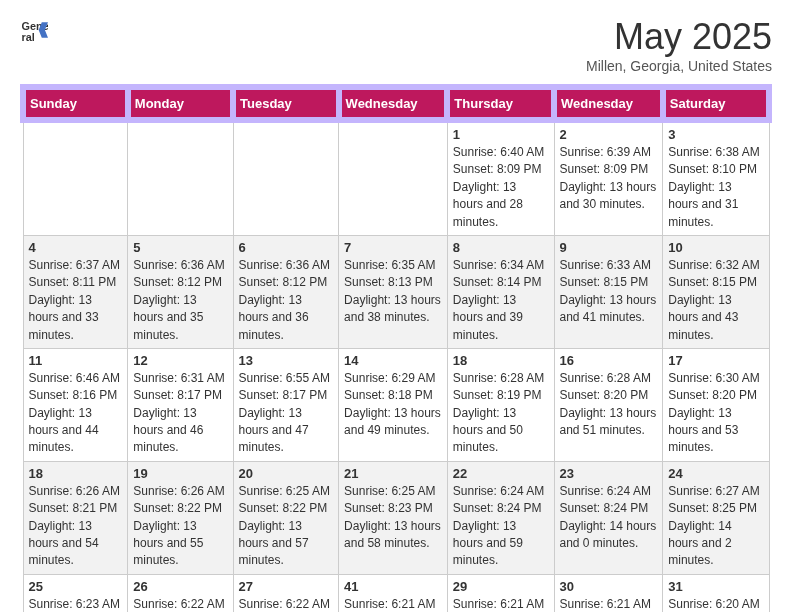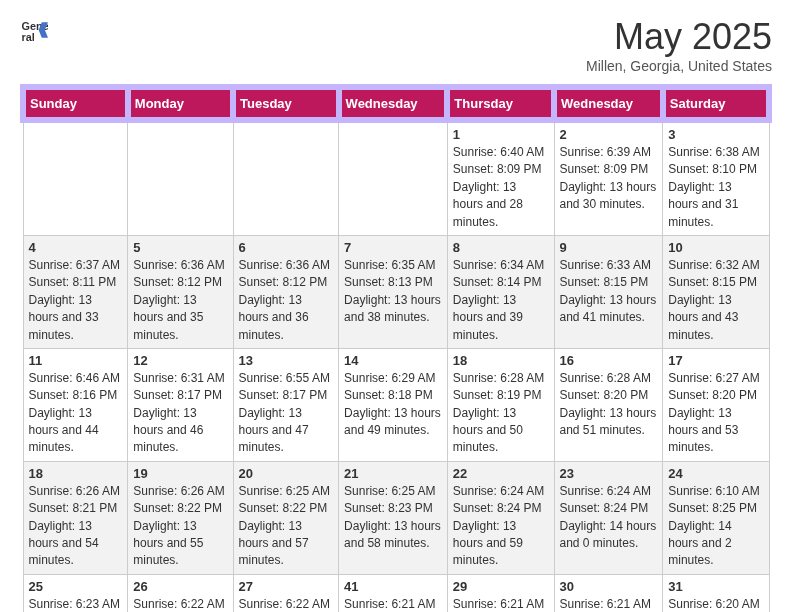--- a/index.html
+++ b/index.html
@@ -219,21 +219,21 @@
 Daylight: 13 hours and 50 minutes.</div>
         </td>
         <td>
           <span class="day-number">16</span>
           <div class="day-info">Sunrise: 6:28 AM
 Sunset: 8:20 PM
 Daylight: 13 hours and 51 minutes.</div>
         </td>
         <td>
           <span class="day-number">17</span>
-          <div class="day-info">Sunrise: 6:27 AM
+          <div class="day-info">Sunrise: 6:30 AM
 Sunset: 8:20 PM
 Daylight: 13 hours and 53 minutes.</div>
         </td>
       </tr>
       <tr>
         <td>
           <span class="day-number">18</span>
           <div class="day-info">Sunrise: 6:26 AM
 Sunset: 8:21 PM
 Daylight: 13 hours and 54 minutes.</div>
@@ -263,21 +263,21 @@
 Daylight: 13 hours and 59 minutes.</div>
         </td>
         <td>
           <span class="day-number">23</span>
           <div class="day-info">Sunrise: 6:24 AM
 Sunset: 8:24 PM
 Daylight: 14 hours and 0 minutes.</div>
         </td>
         <td>
           <span class="day-number">24</span>
-          <div class="day-info">Sunrise: 6:10 AM
+          <div class="day-info">Sunrise: 6:27 AM
 Sunset: 8:25 PM
 Daylight: 14 hours and 2 minutes.</div>
         </td>
       </tr>
       <tr>
         <td>
           <span class="day-number">25</span>
           <div class="day-info">Sunrise: 6:23 AM
 Sunset: 8:26 PM
 Daylight: 14 hours and 3 minutes.</div>

